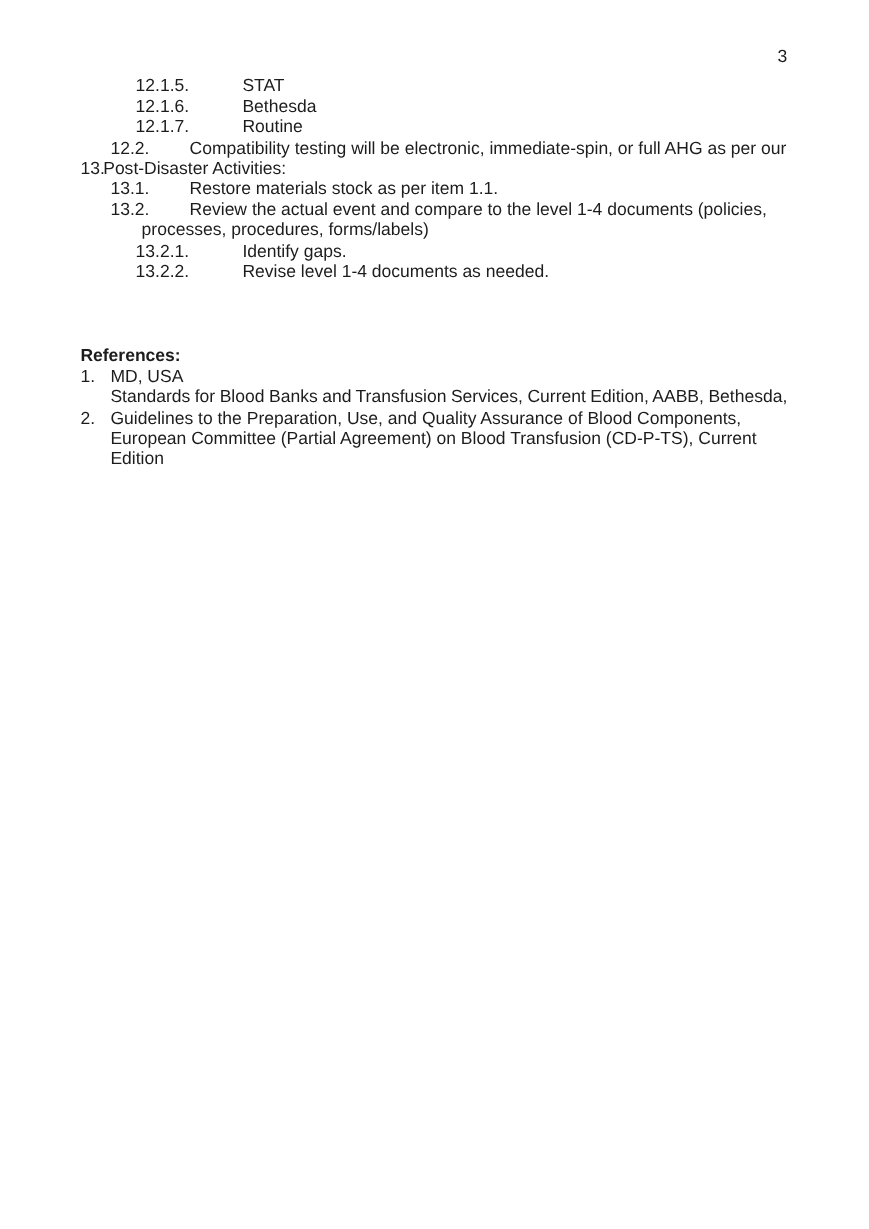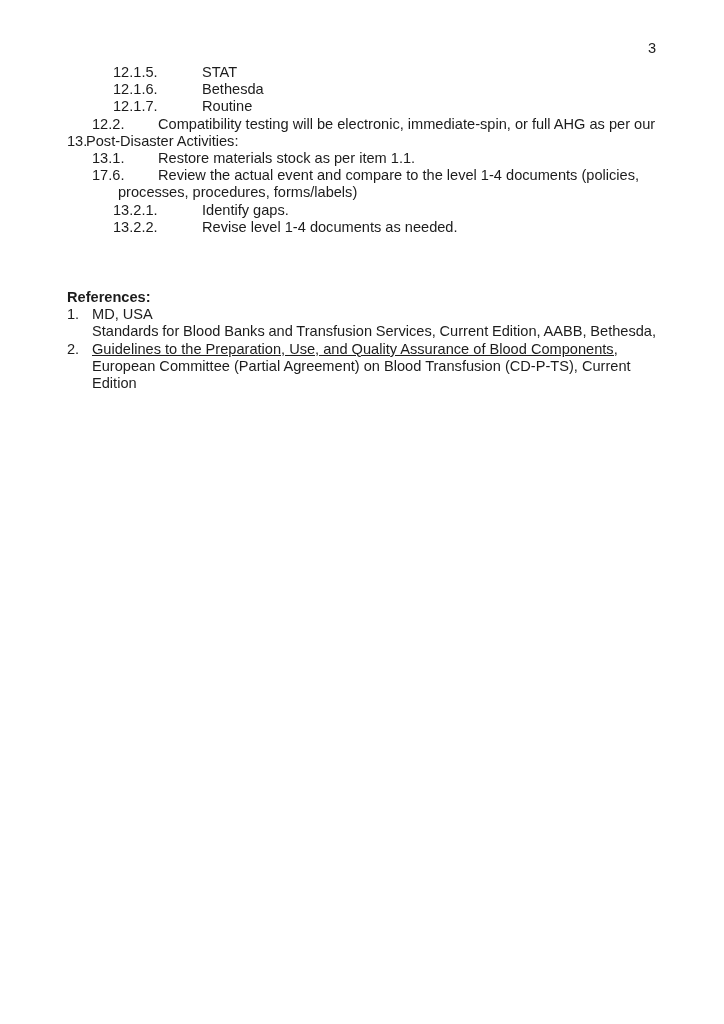--- a/index.html
+++ b/index.html
@@ -88,21 +88,21 @@
       <span class="num">13.</span>
       <span class="line">Post-Disaster Activities:</span>
     </div>
 
     <div class="li lvl2">
       <span class="num">13.1.</span>
       <span class="line first">Restore materials stock as per item 1.1.</span>
     </div>
 
     <div class="li lvl2">
-      <span class="num">17.6.</span>
+      <span class="num">13.2.</span>
       <span class="line first j" style="word-spacing: 0px;">Review the actual event and compare to the level 1-4 documents (policies,</span>
       <span class="line rest">processes, procedures, forms/labels)</span>
     </div>
 
     <div class="li lvl3">
       <span class="num">13.2.1.</span>
       <span class="line">Identify gaps.</span>
     </div>
 
     <div class="li lvl3">
@@ -113,19 +113,19 @@
     <div class="refs-heading">References:</div>
 
     <div class="li ref">
       <span class="num">1.</span>
       <span class="line">MD, USA</span>
       <span class="line j" style="word-spacing: -0.3px;">Standards for Blood Banks and Transfusion Services, Current Edition, AABB, Bethesda,</span>
     </div>
 
     <div class="li ref">
       <span class="num">2.</span>
-      <span class="line j" style="word-spacing: 0px; text-decoration: underline;">Guidelines to the Preparation, Use, and Quality Assurance of Blood Components,</span>
+      <span class="line j" style="word-spacing: 0px;">Guidelines to the Preparation, Use, and Quality Assurance of Blood Components,</span>
       <span class="line j" style="word-spacing: 0px;">European Committee (Partial Agreement) on Blood Transfusion (CD-P-TS), Current</span>
       <span class="line">Edition</span>
     </div>
 
   </div>
 </div>
 
 </body></html>

